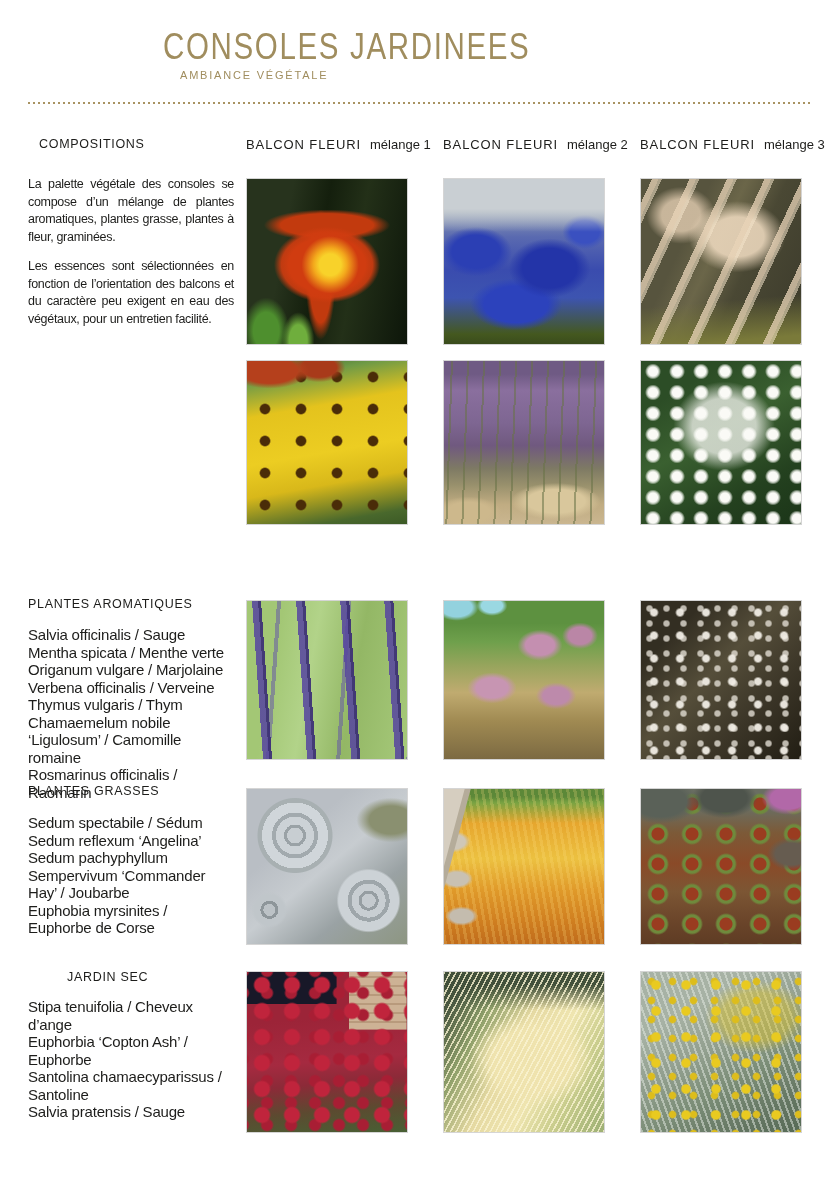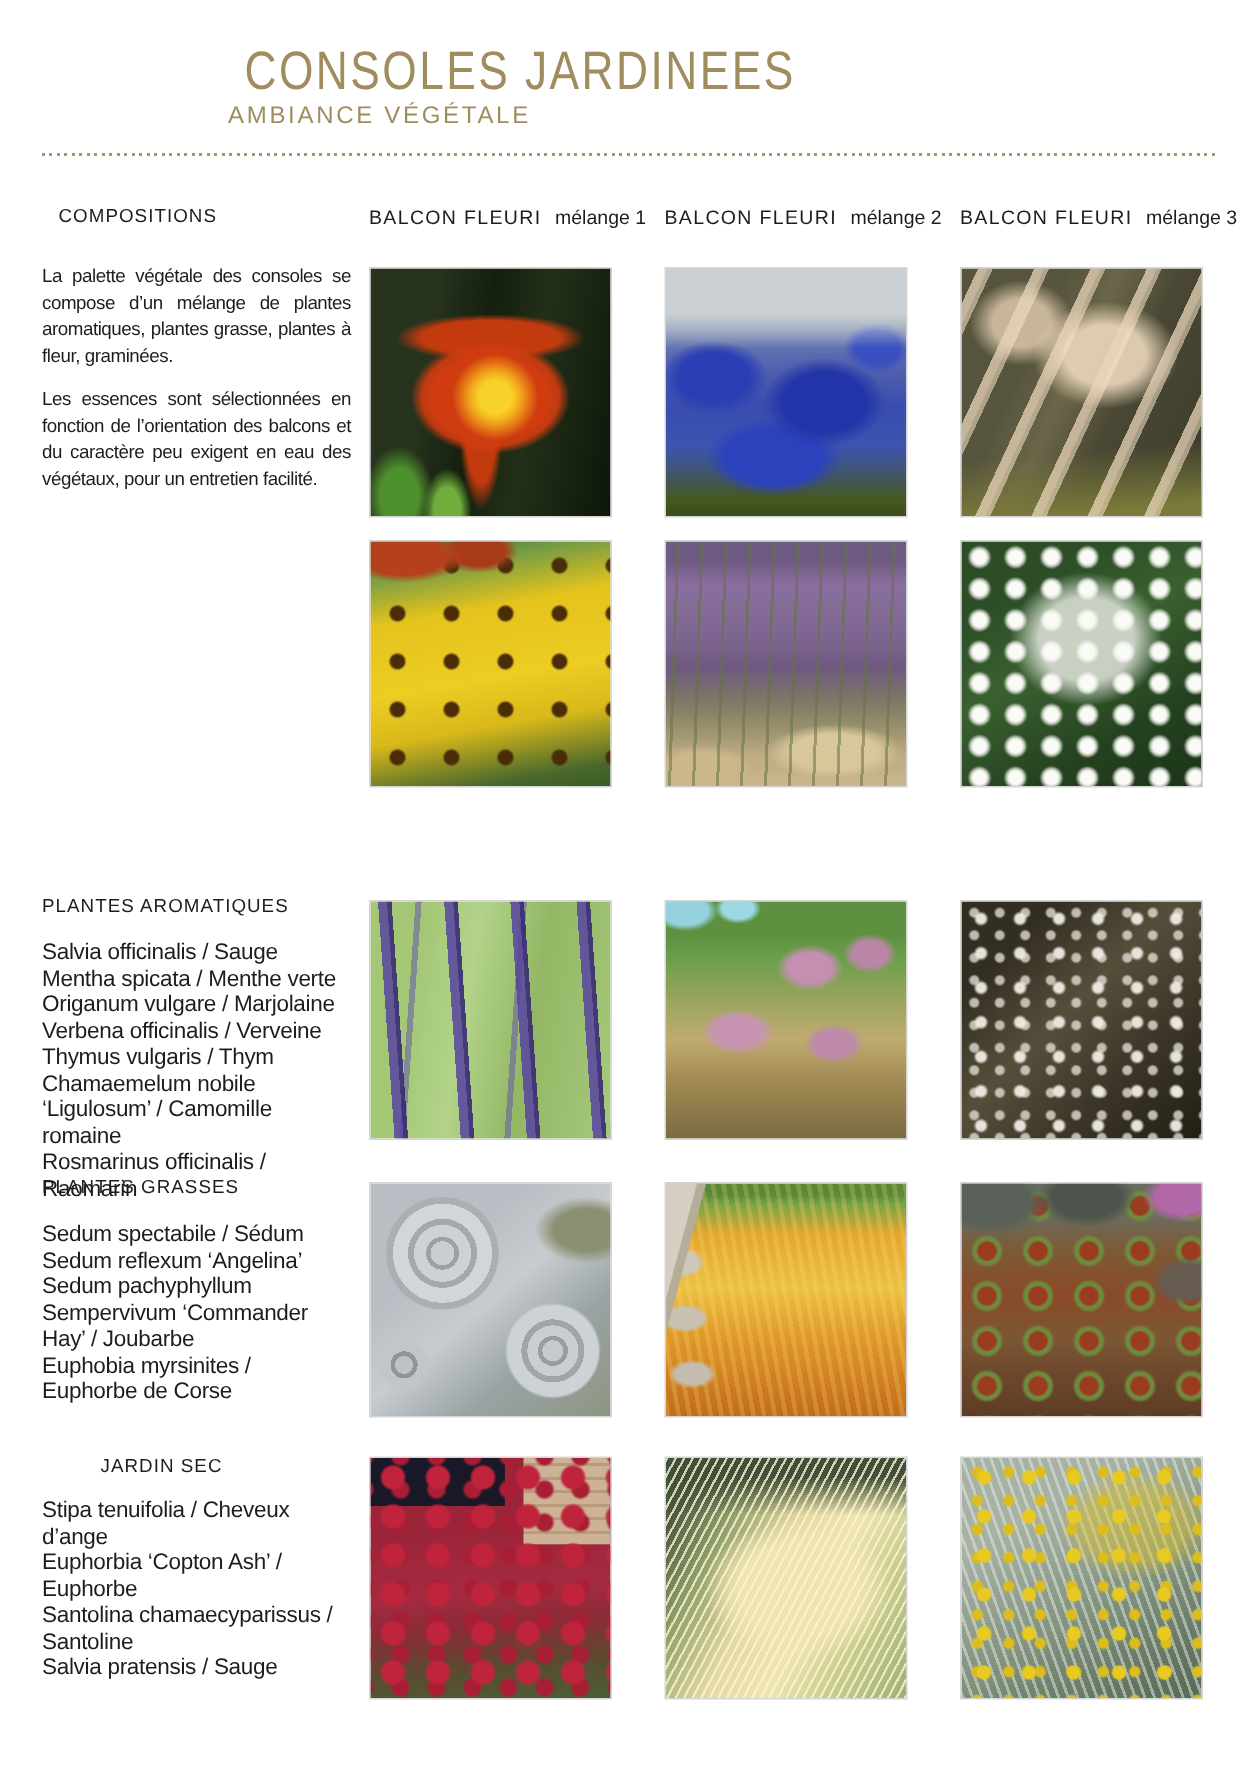--- a/index.html
+++ b/index.html
@@ -3,21 +3,21 @@
 <meta charset="utf-8">
 <style>
   html,body{margin:0;padding:0;background:#ffffff;}
   .page{position:relative;width:837px;height:1172px;background:#ffffff;overflow:hidden;
         font-family:"Liberation Sans",sans-serif;color:#1d1d1b;}
 
   
   .title{position:absolute;left:163px;top:26px;font-size:36px;font-weight:400;
          letter-spacing:2px;color:#a08d5e;transform:scaleX(.82);transform-origin:0 0;
          white-space:nowrap;}
-  .subtitle{position:absolute;left:152px;top:69px;font-size:16px;font-weight:400;
+  .subtitle{position:absolute;left:180px;top:69px;font-size:11px;font-weight:400;
             letter-spacing:1.8px;color:#a08d5e;white-space:nowrap;}
   .dotted{position:absolute;left:28px;top:102px;width:782px;height:2px;
           background:repeating-linear-gradient(90deg,#a89362 0 2px,transparent 2px 5px);}
 
   
   .h-small{position:absolute;font-size:12.5px;font-weight:400;letter-spacing:.7px;
            color:#1d1d1b;white-space:nowrap;}
   .lefttext{position:absolute;left:28px;width:206px;font-size:12.5px;line-height:17.5px;
             letter-spacing:-.3px;text-align:justify;color:#1d1d1b;}
   .plantlist{position:absolute;left:28px;width:206px;font-size:15px;line-height:17.5px;

